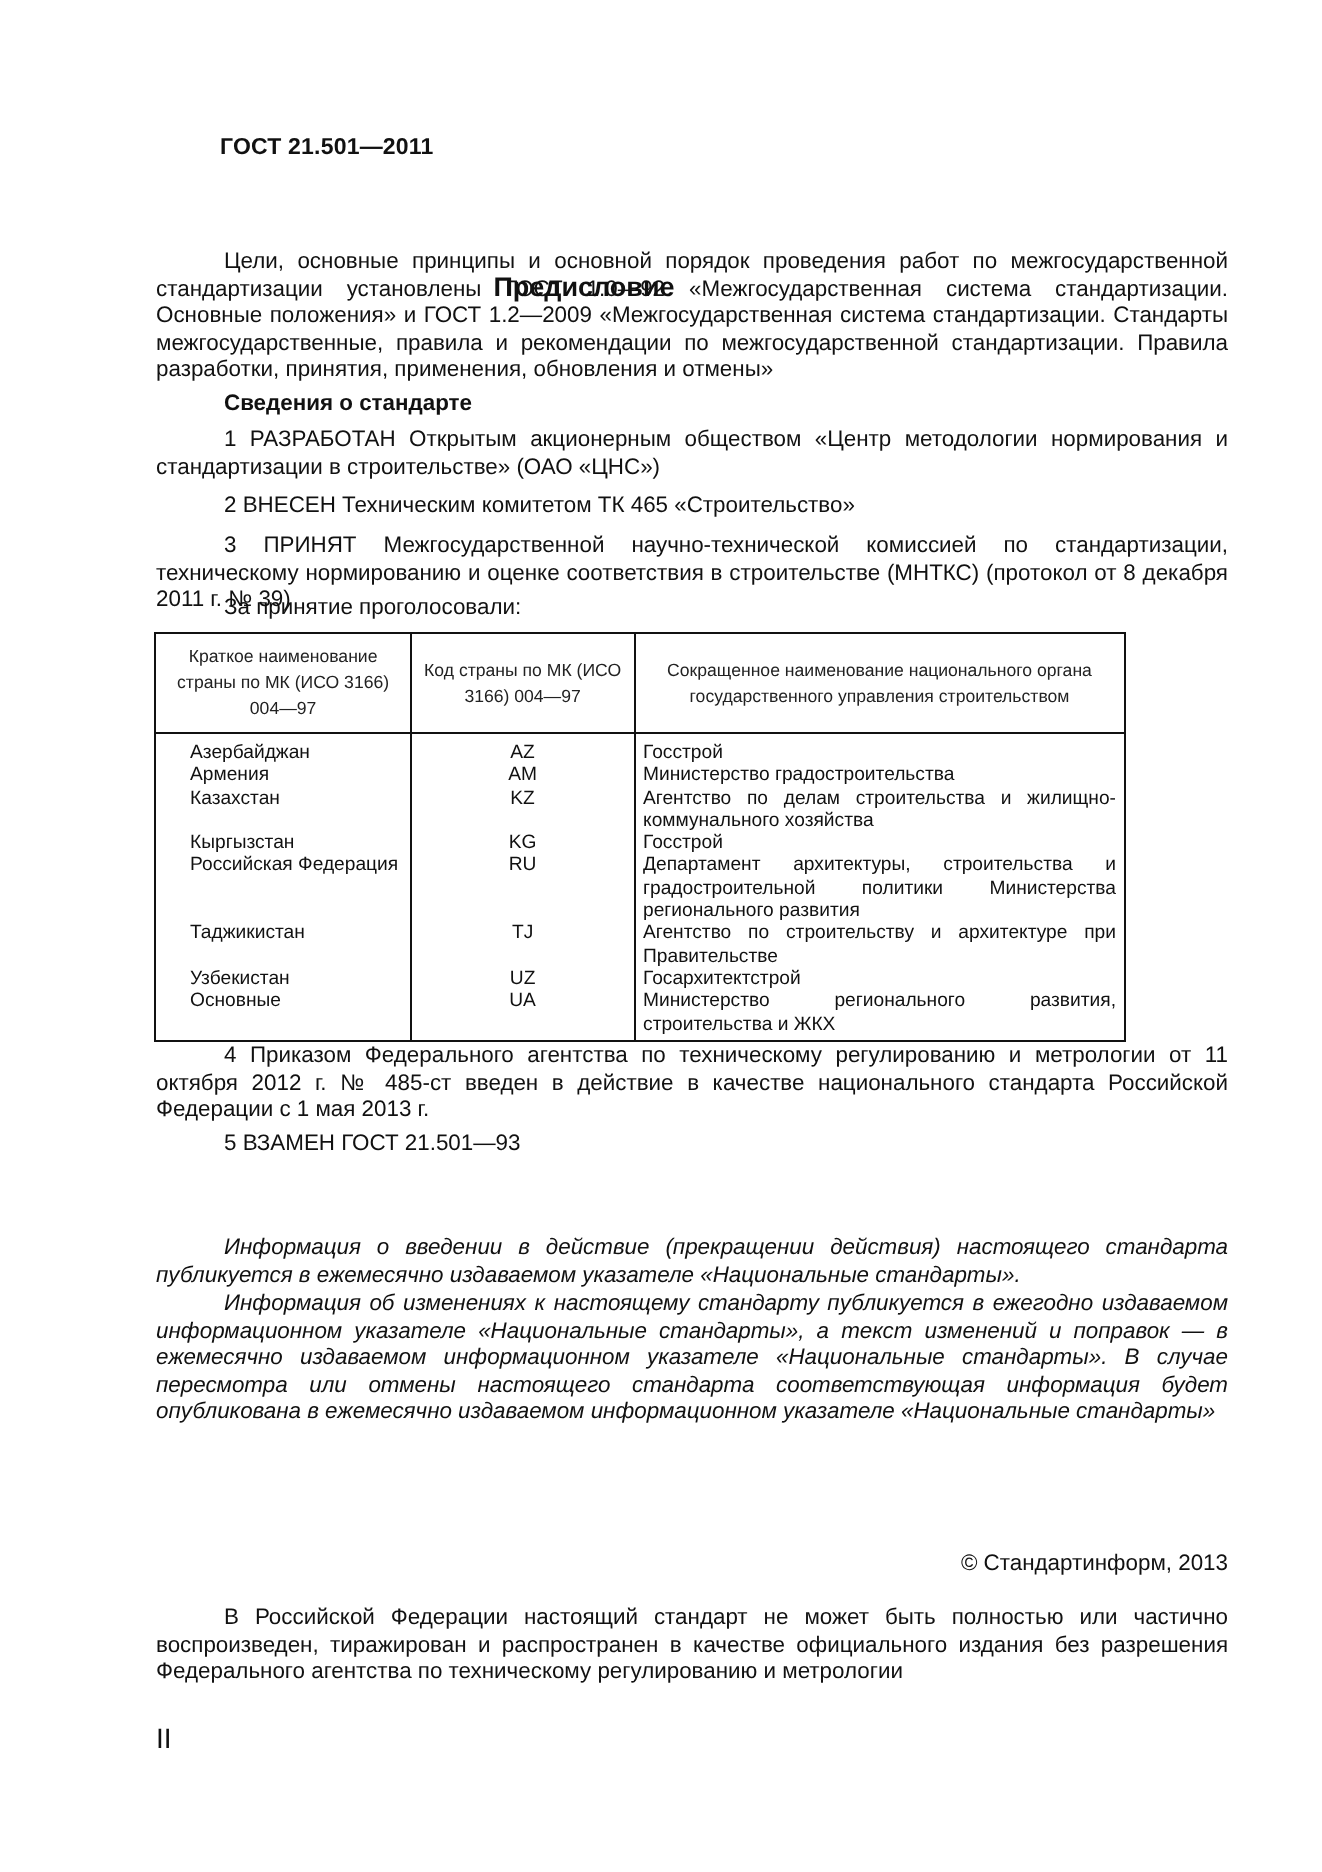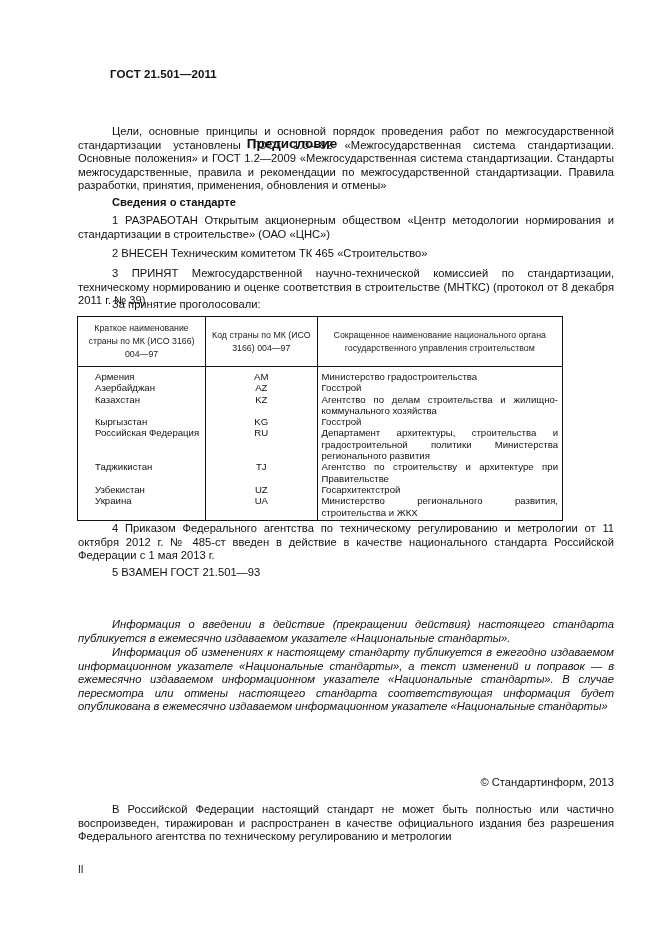--- a/index.html
+++ b/index.html
@@ -27,21 +27,21 @@
   }
   table.votes td {
     border-left: 1.3px solid #111; border-right: 1.3px solid #111;
     vertical-align: top; padding: 0 4px;
   }
   table.votes tbody tr:first-child td { padding-top: 4px; }
   table.votes tbody tr:last-child td { border-bottom: 1.3px solid #111; padding-bottom: 2px; }
   td.c-country { padding-left: 17px !important; width: 116px; }
   td.c-code { text-align: center; width: 116px; }
   td.c-org { text-align: justify; width: 268px; padding-left: 5px; padding-right: 3px; }
-  .page-num { left: 78px; top: 863px; font-size: 10px; }
+  .page-num { left: 78px; top: 863px; font-size: 14px; }
 </style>
 </head>
 <body>
 
 <div class="abs doc-code">ГОСТ  21.501—2011</div>
 
 <div class="abs title">Предисловие</div>
 
 <div class="abs para indent" style="top:125px;">Цели, основные принципы и основной порядок проведения работ по межгосударственной стандартизации установлены ГОСТ 1.0—92 «Межгосударственная система стандартизации. Основные положения» и ГОСТ 1.2—2009 «Межгосударственная система стандартизации. Стандарты межгосударственные, правила и рекомендации по межгосударственной стандартизации. Правила разработки, принятия, применения, обновления и отмены»</div>
 
@@ -58,28 +58,28 @@
 <table class="votes">
   <thead>
     <tr>
       <th style="width:133px;">Краткое наименование страны по МК (ИСО 3166) 004—97</th>
       <th style="width:123px;">Код страны по МК (ИСО 3166) 004—97</th>
       <th>Сокращенное наименование национального органа государственного управления строительством</th>
     </tr>
   </thead>
   <tbody id="votes-body">
       <tr>
+        <td class="c-country">Азербайджан</td>
+        <td class="c-code">AZ</td>
+        <td class="c-org">Госстрой</td>
+      </tr>
+      <tr>
         <td class="c-country">Армения</td>
         <td class="c-code">AM</td>
         <td class="c-org">Министерство градостроительства</td>
-      </tr>
-      <tr>
-        <td class="c-country">Азербайджан</td>
-        <td class="c-code">AZ</td>
-        <td class="c-org">Госстрой</td>
       </tr>
       <tr>
         <td class="c-country">Казахстан</td>
         <td class="c-code">KZ</td>
         <td class="c-org">Агентство по делам строительства и жилищно-коммунального хозяйства</td>
       </tr>
       <tr>
         <td class="c-country">Кыргызстан</td>
         <td class="c-code">KG</td>
         <td class="c-org">Госстрой</td>
@@ -93,21 +93,21 @@
         <td class="c-country">Таджикистан</td>
         <td class="c-code">TJ</td>
         <td class="c-org">Агентство по строительству и архитектуре при Правительстве</td>
       </tr>
       <tr>
         <td class="c-country">Узбекистан</td>
         <td class="c-code">UZ</td>
         <td class="c-org">Госархитектстрой</td>
       </tr>
       <tr>
-        <td class="c-country">Украина</td>
+        <td class="c-country">Основные</td>
         <td class="c-code">UA</td>
         <td class="c-org">Министерство регионального развития, строительства и ЖКХ</td>
       </tr>
     </tbody>
 </table>
 
 <div class="abs para indent" style="top:522px;">4 Приказом Федерального агентства по техническому регулированию и метрологии от 11 октября 2012 г. № 485-ст введен в действие в качестве национального стандарта Российской Федерации с 1 мая 2013 г.</div>
 
 <div class="abs para indent" style="top:566px;">5  ВЗАМЕН ГОСТ 21.501—93</div>
 

